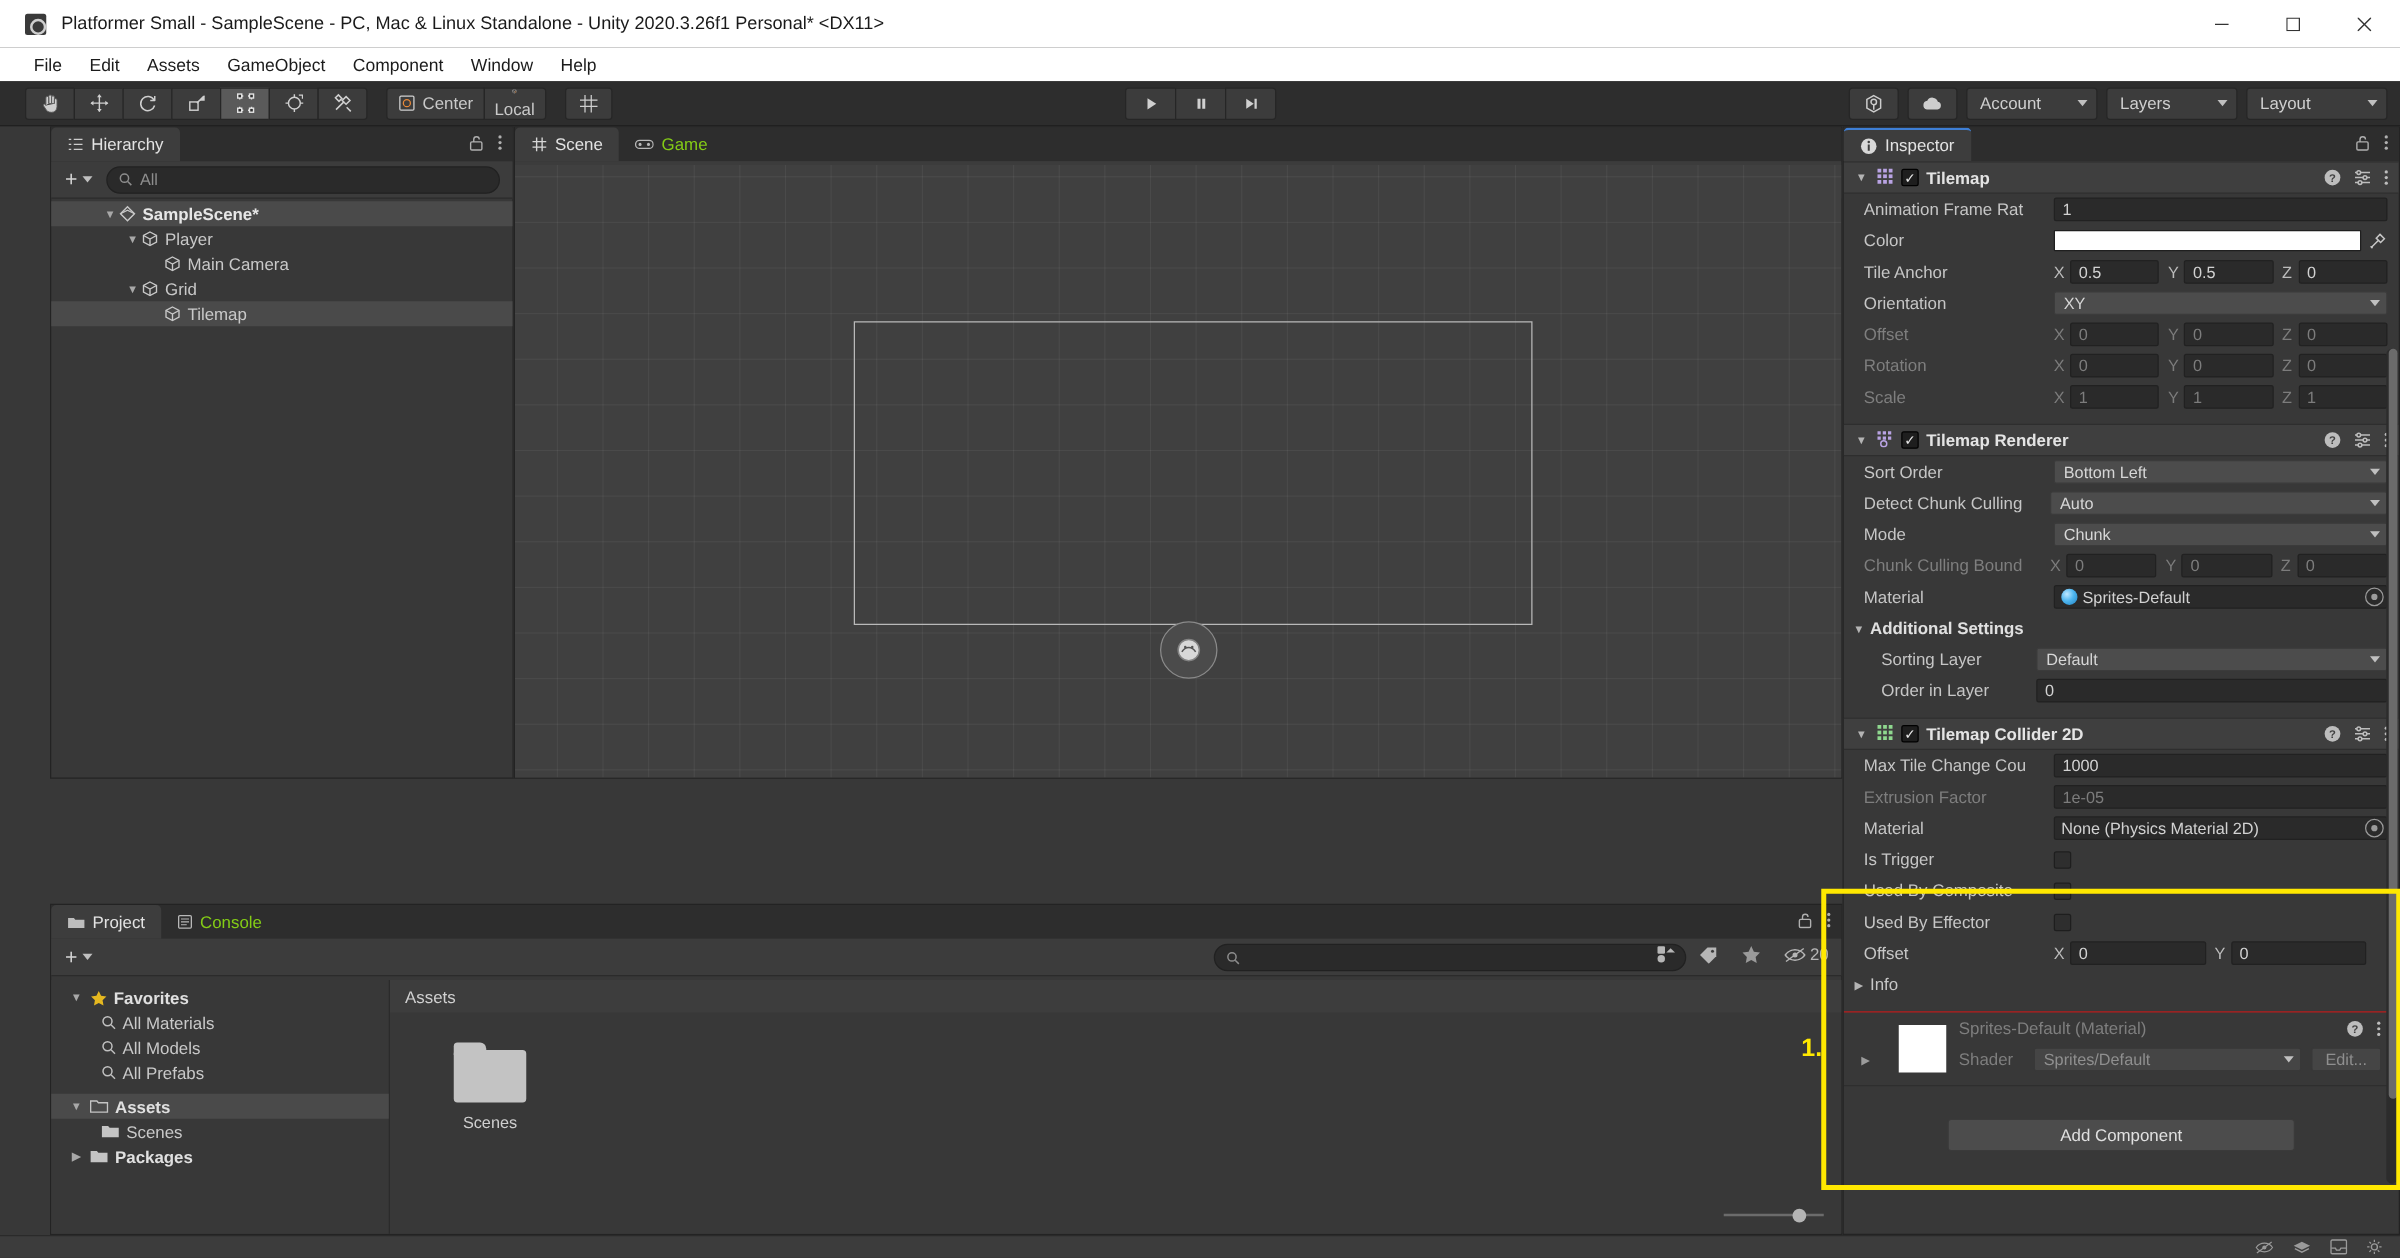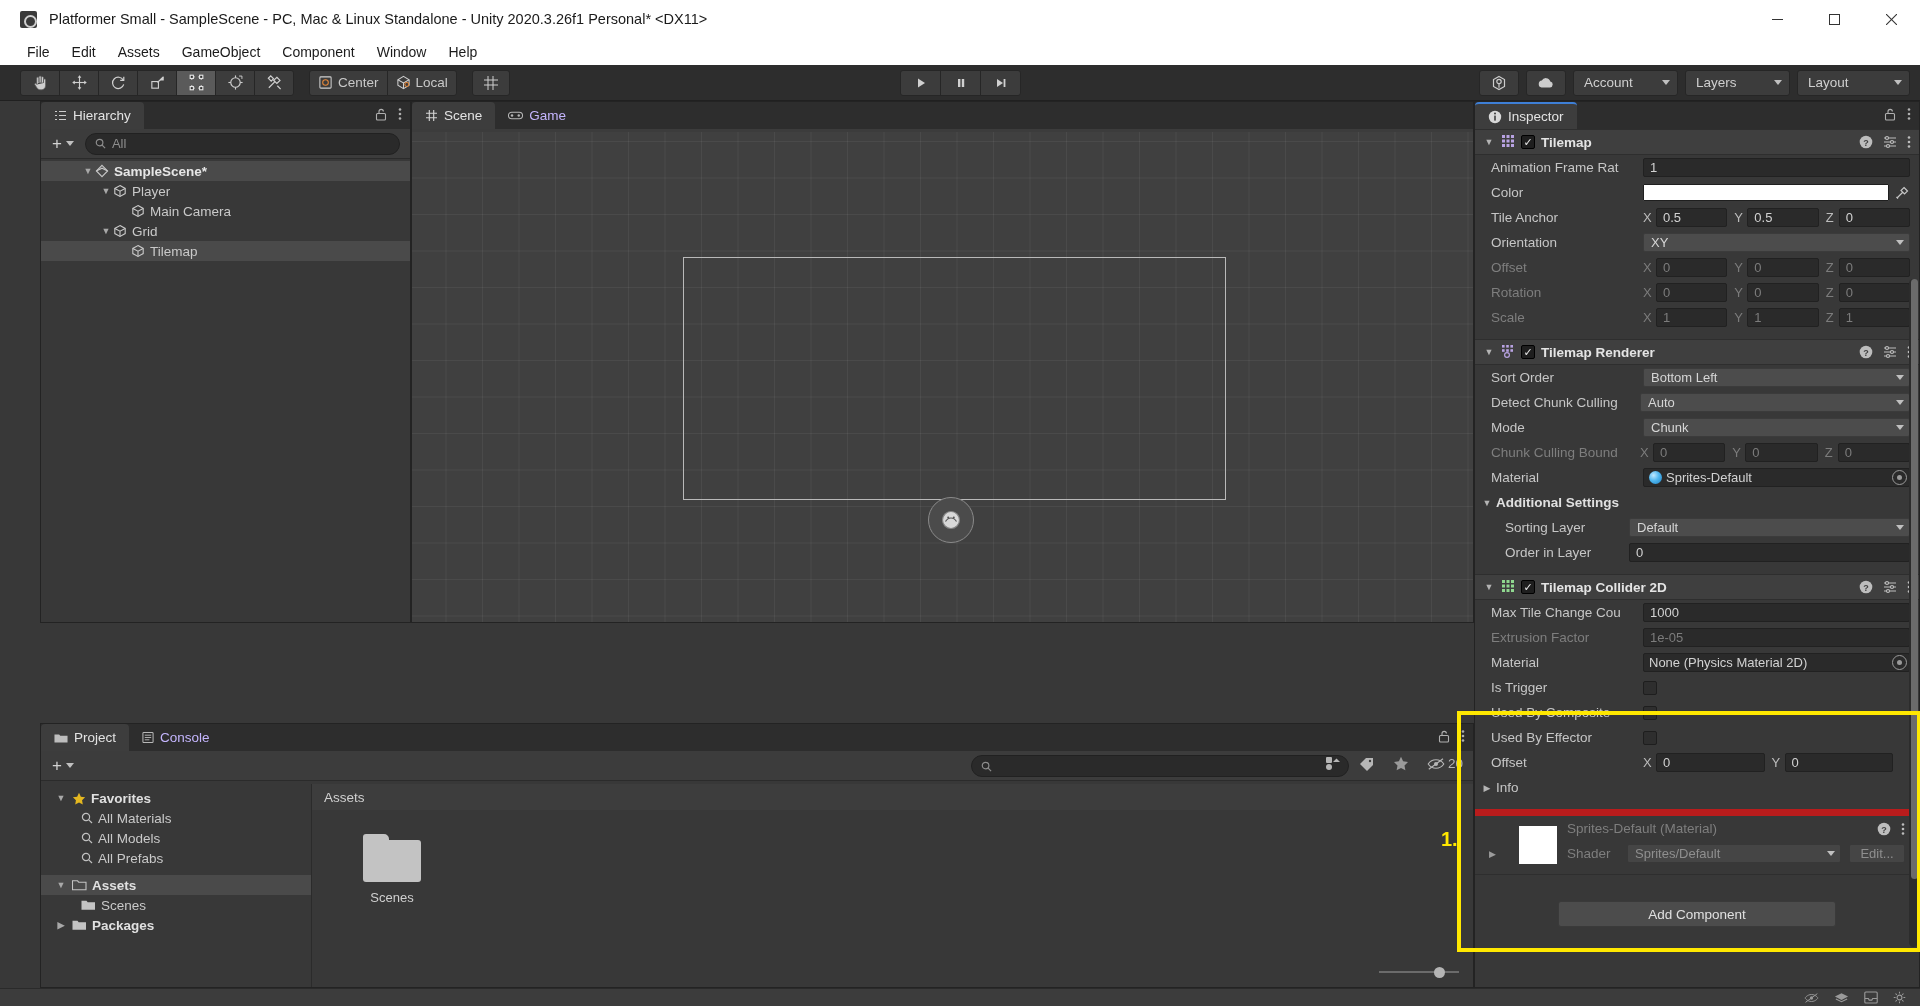--- a/index.html
+++ b/index.html
@@ -50,21 +50,21 @@
   .tbtn.first{ border-radius:3px 0 0 3px; }
   .tbtn.last{ border-radius:0 3px 3px 0; }
   .tbtn svg{ display:block; }
   .pivot-group{ display:flex;align-items:center;margin-left:16px; }
   .pbtn{
     height:26px;background:#3c3c3c;border:1px solid #262626;
     display:flex;align-items:center;padding:0 8px;color:#c9c9c9;font-size:13.5px;
     gap:5px;margin-right:-1px;
   }
   .pbtn.first{border-radius:3px 0 0 3px;}
-  .pbtn.last{border-radius:0 3px 3px 0;}
+  .pbtn.last{border-radius:0 3px 3px 0;flex-direction:column;}
   .grid-btn{
     width:38px;height:26px;background:#3c3c3c;border:1px solid #262626;border-radius:3px;
     margin-left:16px;display:flex;align-items:center;justify-content:center;color:#c9c9c9;
   }
   .play-group{
     position:absolute;left:50%;transform:translateX(-50%);display:flex;align-items:center;
   }
   .play-btn{
     width:41px;height:26px;background:#3c3c3c;border:1px solid #262626;
     display:flex;align-items:center;justify-content:center;color:#d0d0d0;margin-right:-1px;
@@ -87,21 +87,21 @@
   
   .workspace{ position:absolute;left:0;top:101px;right:0;bottom:18px;margin-left:40px; }
 
   
   .panel{ position:absolute;background:#383838;border:1px solid #232323; }
   .tabstrip{
     height:27px;background:#2d2d2d;display:flex;align-items:flex-end;position:relative;
   }
   .tab{
     height:27px;display:flex;align-items:center;gap:6px;padding:0 13px;
-    font-size:13.5px;color:#c4b5fd;border-radius:4px 4px 0 0;
+    font-size:13.5px;color:#84cc16;border-radius:4px 4px 0 0;
   }
   .tab.active{ background:#3d3d3d;color:#e3e3e3; }
   .tab.inspector-active{ background:#3d3d3d;color:#e3e3e3;border-top:2px solid #3e7fd6; }
   .tabstrip-right{ position:absolute;right:8px;top:5px;display:flex;gap:11px;align-items:center;color:#b0b0b0; }
 
   
   .searchbar{
     height:22px;background:#2a2a2a;border:1px solid #212121;border-radius:11px;
     display:flex;align-items:center;padding:0 9px;gap:6px;color:#8d8d8d;font-size:13px;
   }
@@ -1093,21 +1093,21 @@
                   <span class="fld">0</span>
                 </span>
             </span>
           </div>
           <div class="row">
             <span class="foldarrow" style="color:#b4b4b4;font-size:9px;width:12px;display:flex;justify-content:center;margin-left:-10px;margin-right:3px">▶</span>
             <span class="lbl">Info</span>
           </div>
         </div>
 
-        <div style="position:relative;margin-top:9px;border-top:7px solid #b91c1c">
+        <div style="position:relative;margin-top:9px;border-top:1px solid #b91c1c">
           <div class="mat-preview"></div>
           <div class="row" style="padding-left:92px">
             <span class="lbl dim" style="width:260px;font-size:13.5px">Sprites-Default (Material)</span>
             <span class="comp-header-icons" style="position:absolute;right:14px;top:6px">
               <svg width="14" height="14" viewBox="0 0 14 14">
                 <circle cx="7" cy="7" r="6.3" fill="#bdbdbd"></circle>
                   <text x="7" y="10.5" font-size="9" text-anchor="middle" fill="#3f3f3f" font-family="Liberation Sans" font-weight="bold">?</text>
               </svg>
               <svg width="4" height="14" viewBox="0 0 4 14">
                 <circle cx="2" cy="2.5" r="1.3" fill="#bdbdbd"></circle>

